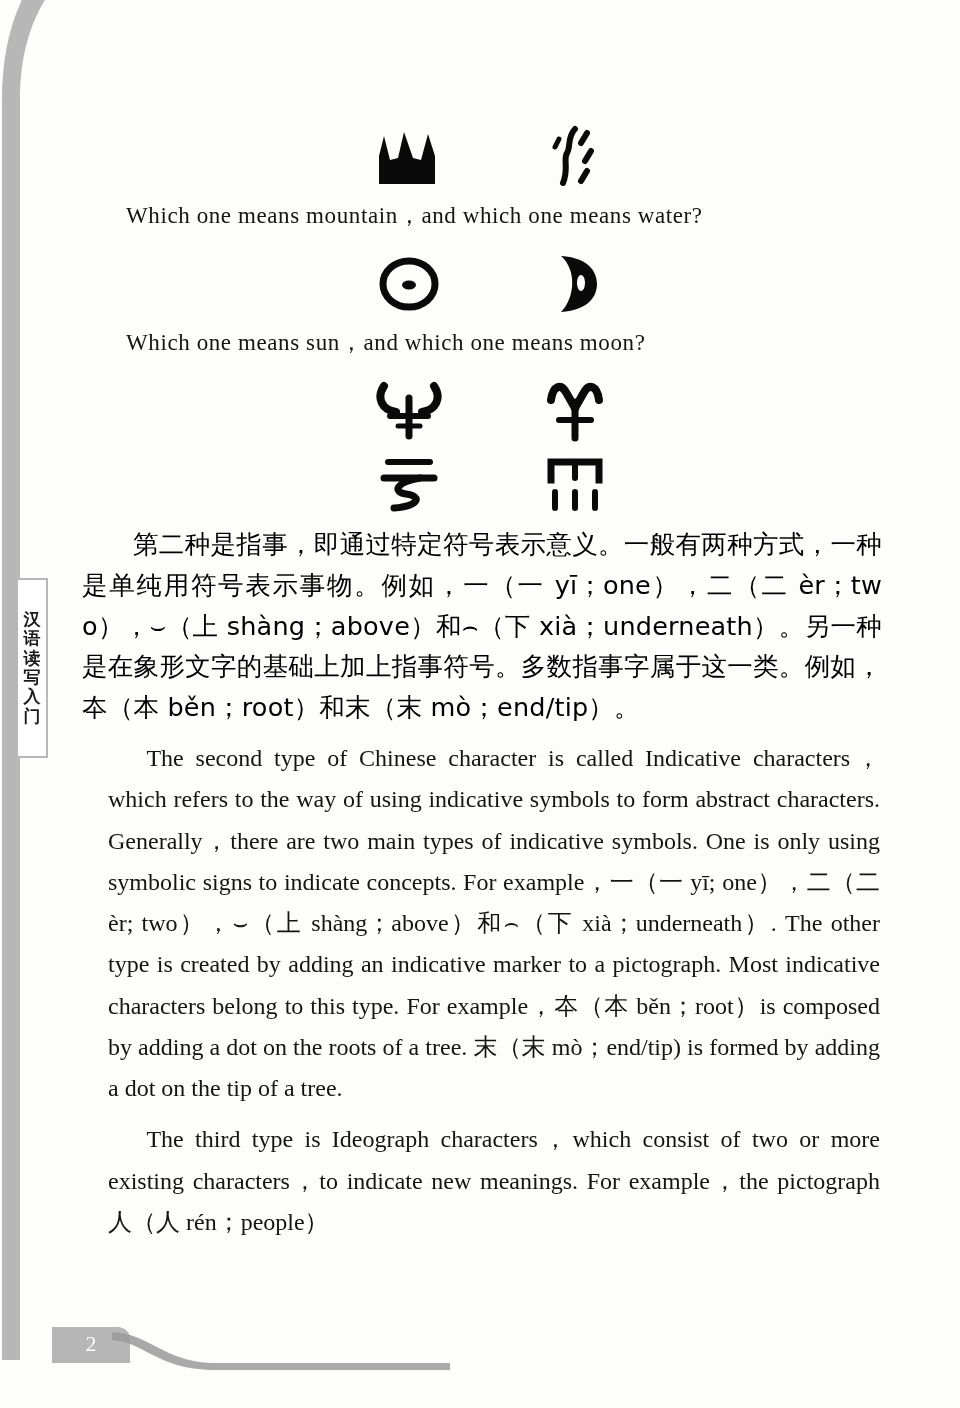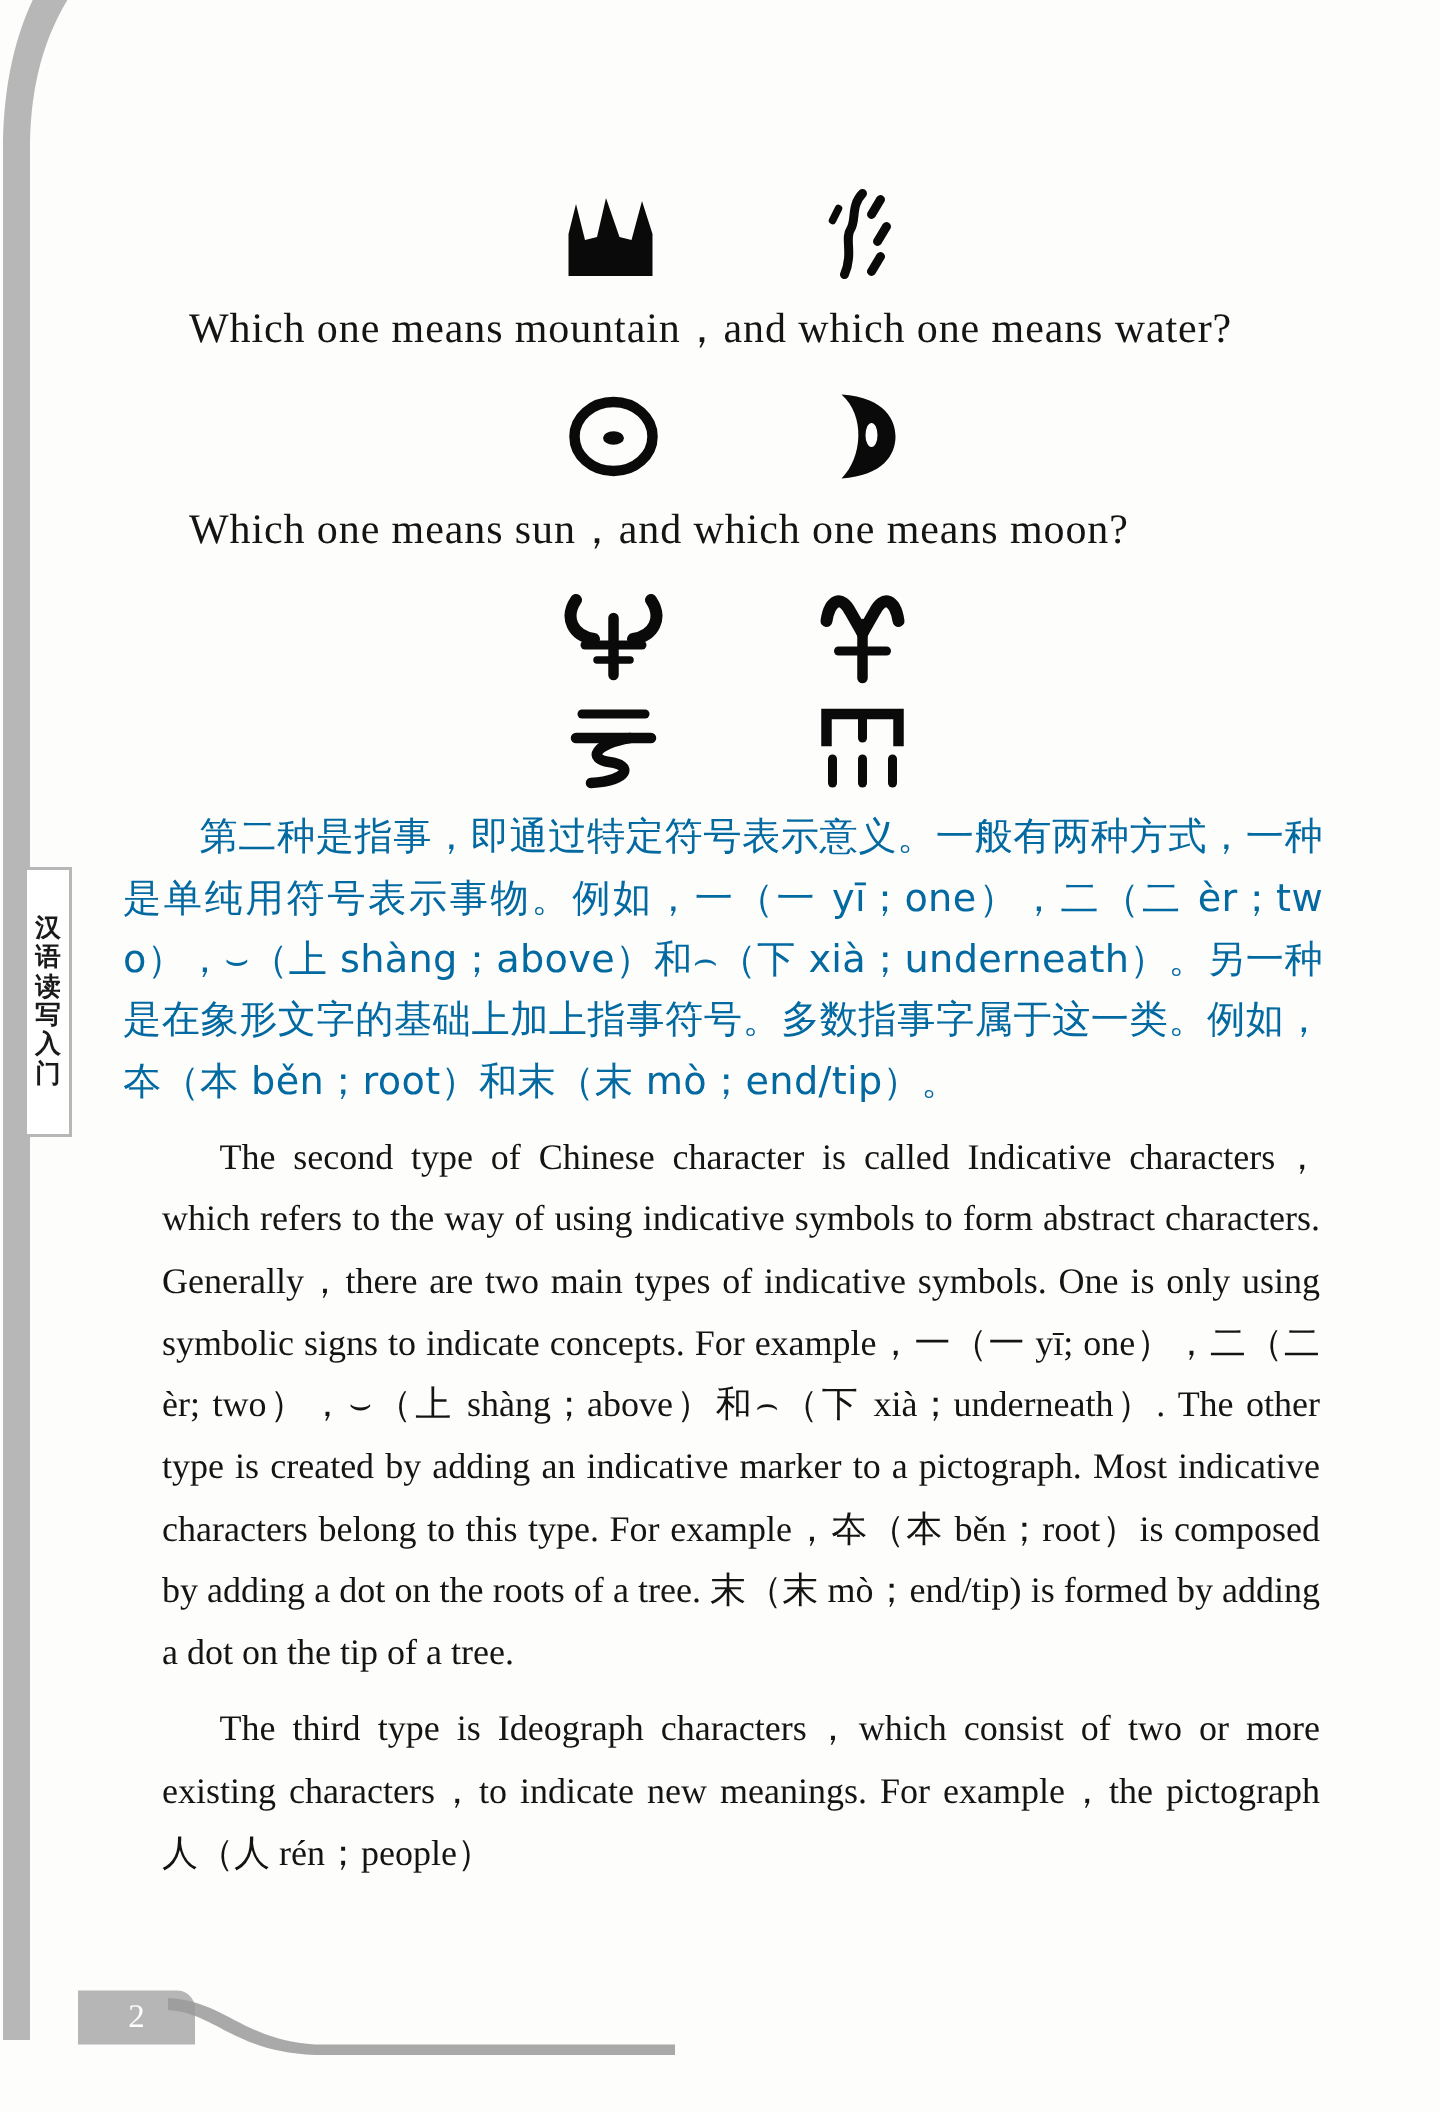--- a/index.html
+++ b/index.html
@@ -108,33 +108,33 @@
     width: 78px;
     height: 74px;
     display: flex;
     align-items: center;
     justify-content: center;
   }
   .glyph svg { display: block; }
 
   .quiz-caption {
     font-family: "Liberation Serif", "DejaVu Serif", serif;
-    font-size: 28px;
+    font-size: 23px;
     letter-spacing: 0.6px;
     color: #141414;
     margin: 6px 0 16px 44px;
     white-space: nowrap;
   }
 
   
   .cn-para {
     font-family: "DejaVu Sans", "Liberation Sans", sans-serif;
     font-size: 25.5px;
     line-height: 1.60;
-    color: #0369a1;
+    color: #000000;
     text-indent: 2em;
     text-align: justify;
     margin: 2px 0 6px 0;
     letter-spacing: 0.2px;
     word-break: break-all;
   }
 
   
   .en-para {
     font-family: "Liberation Serif", "DejaVu Serif", serif;

